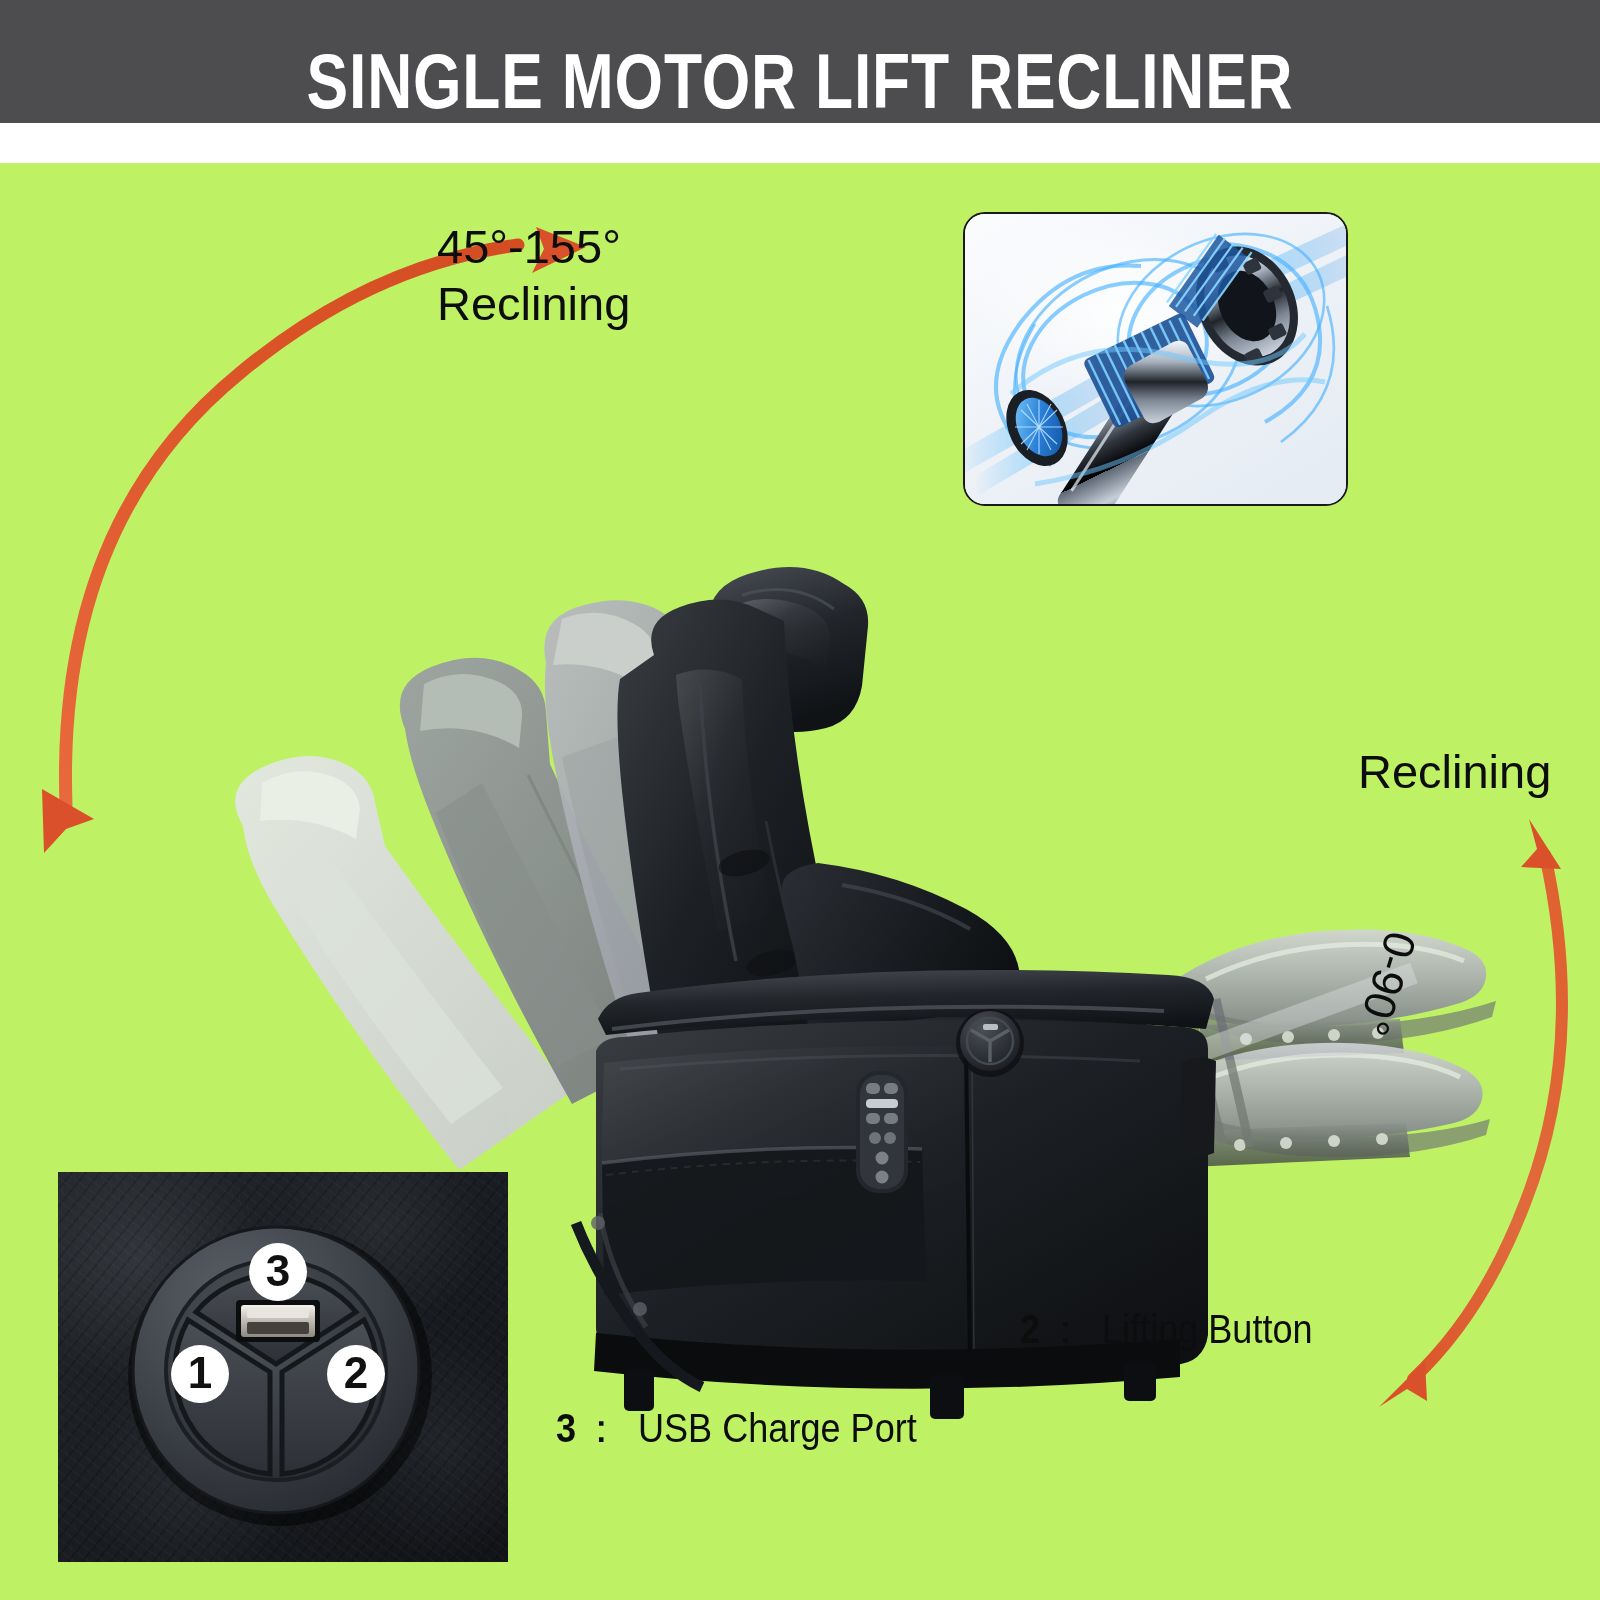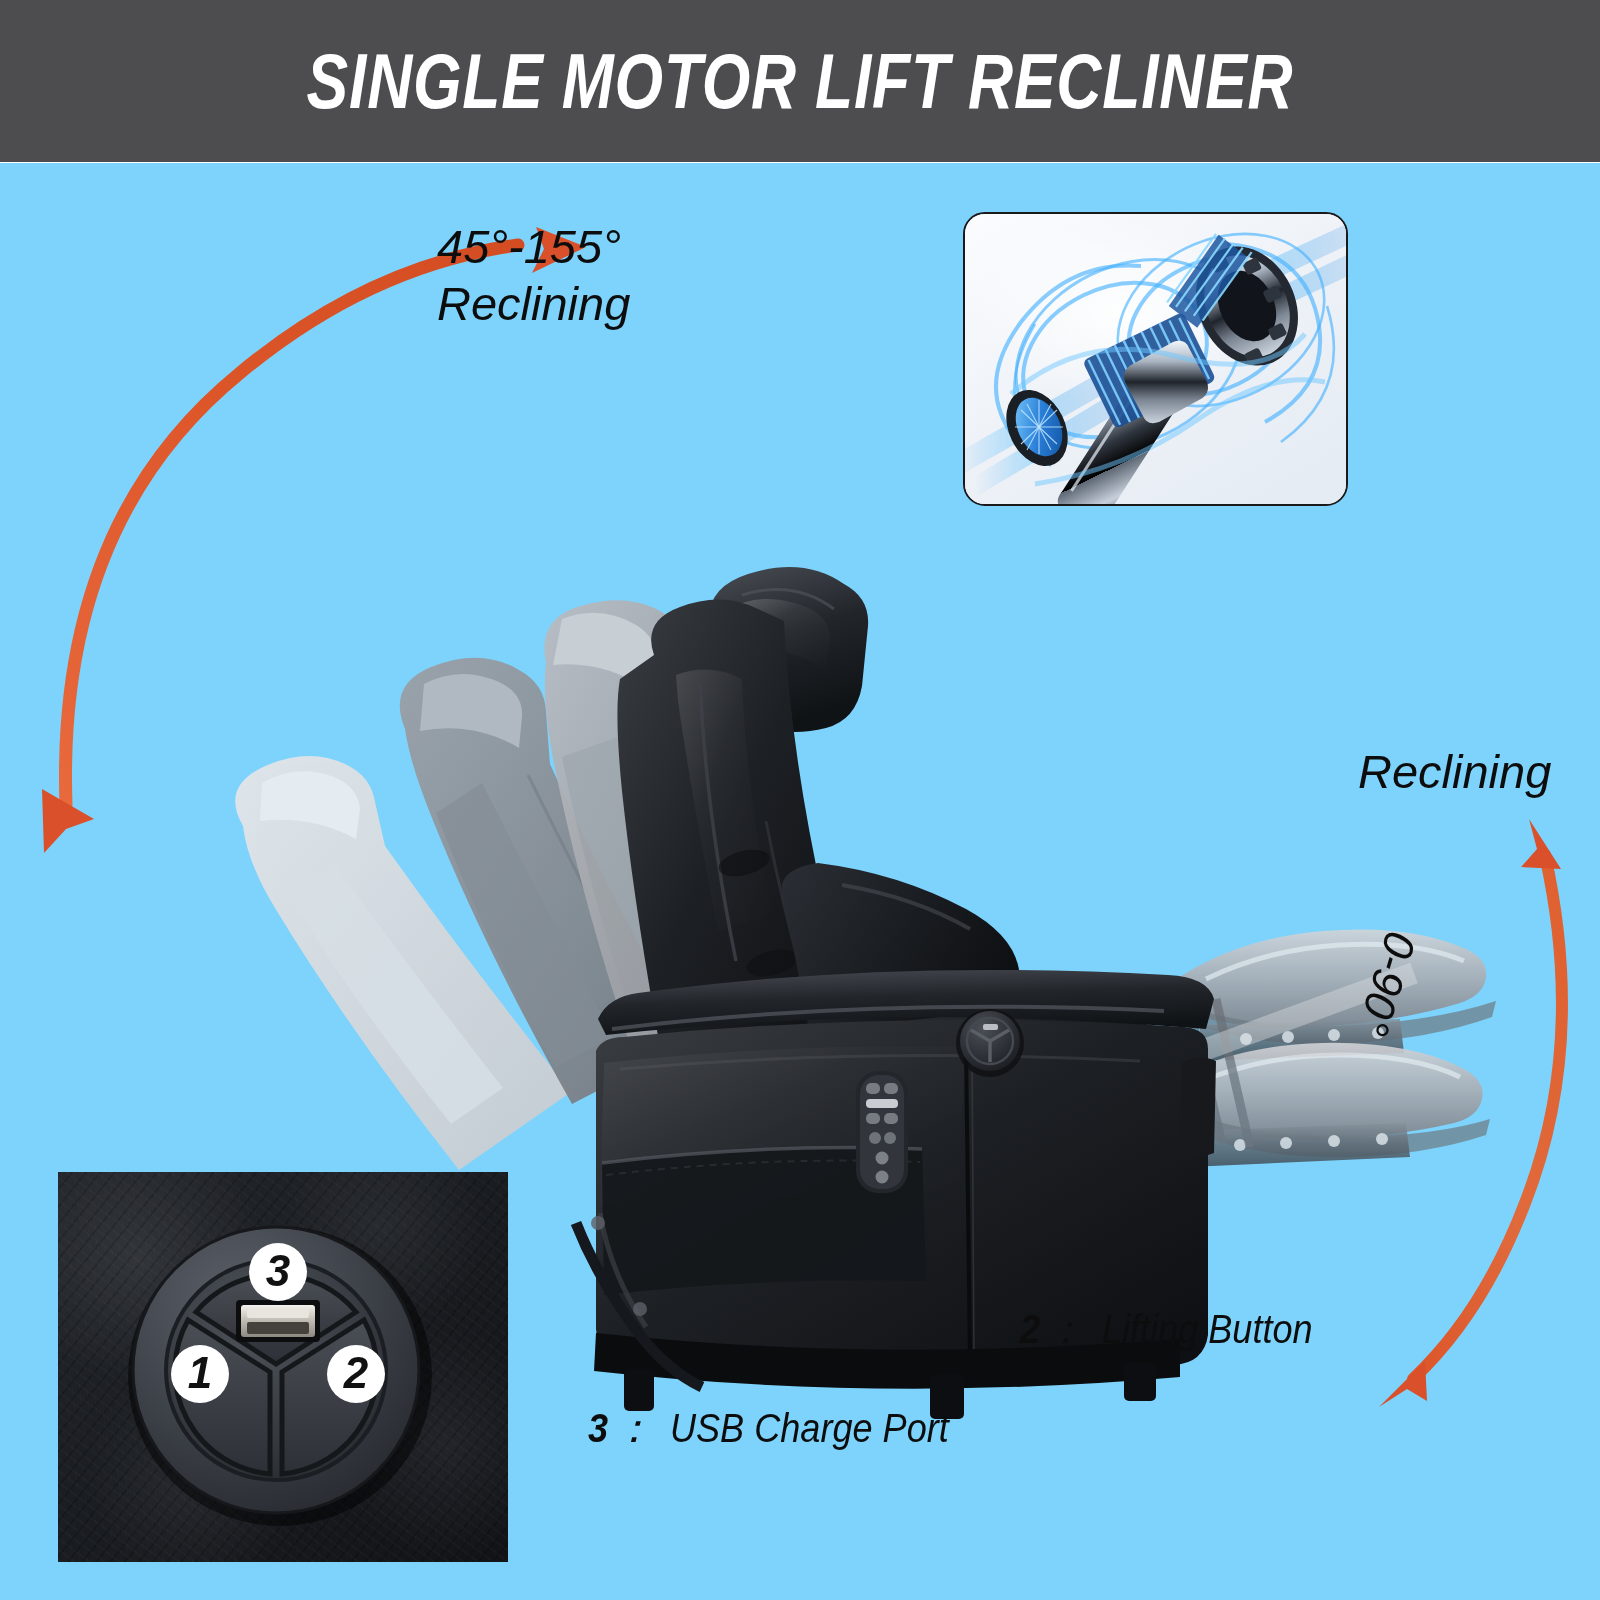--- a/index.html
+++ b/index.html
@@ -1,27 +1,27 @@
 <!DOCTYPE html>
 <html><head>
 <meta charset="utf-8">
 <style>
   html,body{margin:0;padding:0;background:#fff;}
   body{width:1600px;height:1600px;position:relative;overflow:hidden;
        font-family:"Liberation Sans","DejaVu Sans",sans-serif;color:#111;}
 
   
-  .header{position:absolute;left:0;top:0;width:1600px;height:162px;background:#4d4d50;font-style:italic;}
+  .header{position:absolute;left:0;top:0;width:1600px;height:123px;background:#4d4d50;}
   .header-title{position:absolute;left:0;top:0;width:1600px;height:163px;
       display:flex;align-items:center;justify-content:center;
       color:#fff;font-weight:bold;font-size:78px;letter-spacing:1px;
       transform:scaleX(.80);transform-origin:center center;white-space:nowrap;}
 
   
-  .stage{position:absolute;left:0;top:163px;width:1600px;height:1437px;background:#7dd3fc;font-style:italic;}
+  .stage{position:absolute;left:0;top:163px;width:1600px;height:1437px;background:#bef264;}
 
   
   .lbl{position:absolute;color:#0d0d0d;font-size:46px;line-height:1.22;white-space:nowrap;}
   #backrest-label{left:437px;top:55px;font-size:47px;}
   #footrest-label{left:1358px;top:580px;font-size:47px;}
   #footrest-angle{left:1428px;top:778px;font-size:44px;
       transform:rotate(107deg);transform-origin:left top;}
 
   
   .arrow-svg{position:absolute;overflow:visible;pointer-events:none;}
@@ -58,21 +58,21 @@
 
   
   .legend-item{position:absolute;white-space:nowrap;font-size:0;}
   .legend-num{font-size:41px;font-weight:bold;color:#0d0d0d;
       display:inline-block;transform:scaleX(.88);transform-origin:left center;}
   .legend-colon{font-size:41px;color:#0d0d0d;display:inline-block;margin:0 16px 0 2px;}
   .legend-text{font-size:41px;color:#0d0d0d;display:inline-block;
       transform:scaleX(.88);transform-origin:left center;}
   #legend-1{left:584px;top:1139px;}
   #legend-2{left:1020px;top:1139px;}
-  #legend-3{left:588px;top:1238px;text-align:right;}
+  #legend-3{left:556px;top:1238px;text-align:right;}
 
   
   #chair{position:absolute;left:0;top:0;width:1600px;height:1437px;}
 </style>
 </head>
 <body>
 
 <div class="header">
   <div class="header-title">SINGLE MOTOR LIFT RECLINER</div>
 </div>

